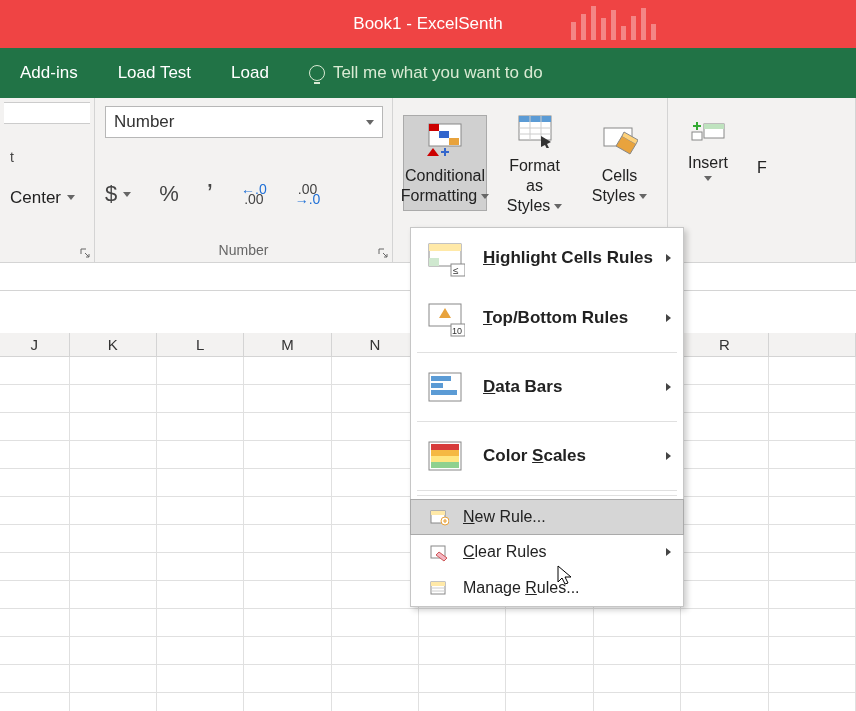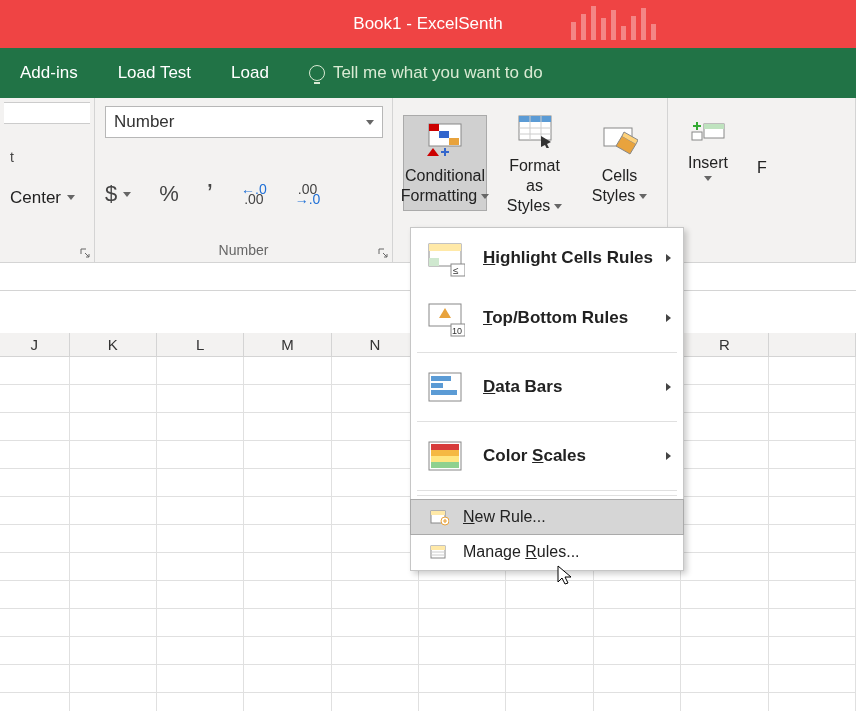--- a/index.html
+++ b/index.html
@@ -468,20 +468,30 @@
           <circle cx="16" cy="14" r="4" fill="#fff" stroke="#e8a33d"></circle>
           <path d="M16 12 v4 M14 14 h4" stroke="#e8a33d" stroke-width="1.2"></path>
         </svg>
     </span>
     <span><u>N</u><span>ew Rule...</span></span>
   </div>
   <div class="dd-item small">
     <span class="dd-icon small">
       <svg width="20" height="20" viewBox="0 0 20 20">
           <rect x="2" y="4" width="14" height="12" fill="#fff" stroke="#888"></rect>
+          <path d="M10 10 l8 6 -3 3 -8 -6 z" fill="#f4b6c2" stroke="#c55"></path>
+        </svg>
+    </span>
+    <span><u>C</u><span>lear Rules</span></span>
+    <span class="arrow"></span>
+  </div>
+  <div class="dd-item small">
+    <span class="dd-icon small">
+      <svg width="20" height="20" viewBox="0 0 20 20">
+          <rect x="2" y="4" width="14" height="12" fill="#fff" stroke="#888"></rect>
           <rect x="2" y="4" width="14" height="4" fill="#ffe9a8"></rect>
           <line x1="2" y1="10" x2="16" y2="10" stroke="#ccc"></line>
           <line x1="2" y1="13" x2="16" y2="13" stroke="#ccc"></line>
         </svg>
     </span>
     <span>Manage <u>R</u><span>ules...</span></span>
   </div>
 </div>
 
 <div class="cursor">

